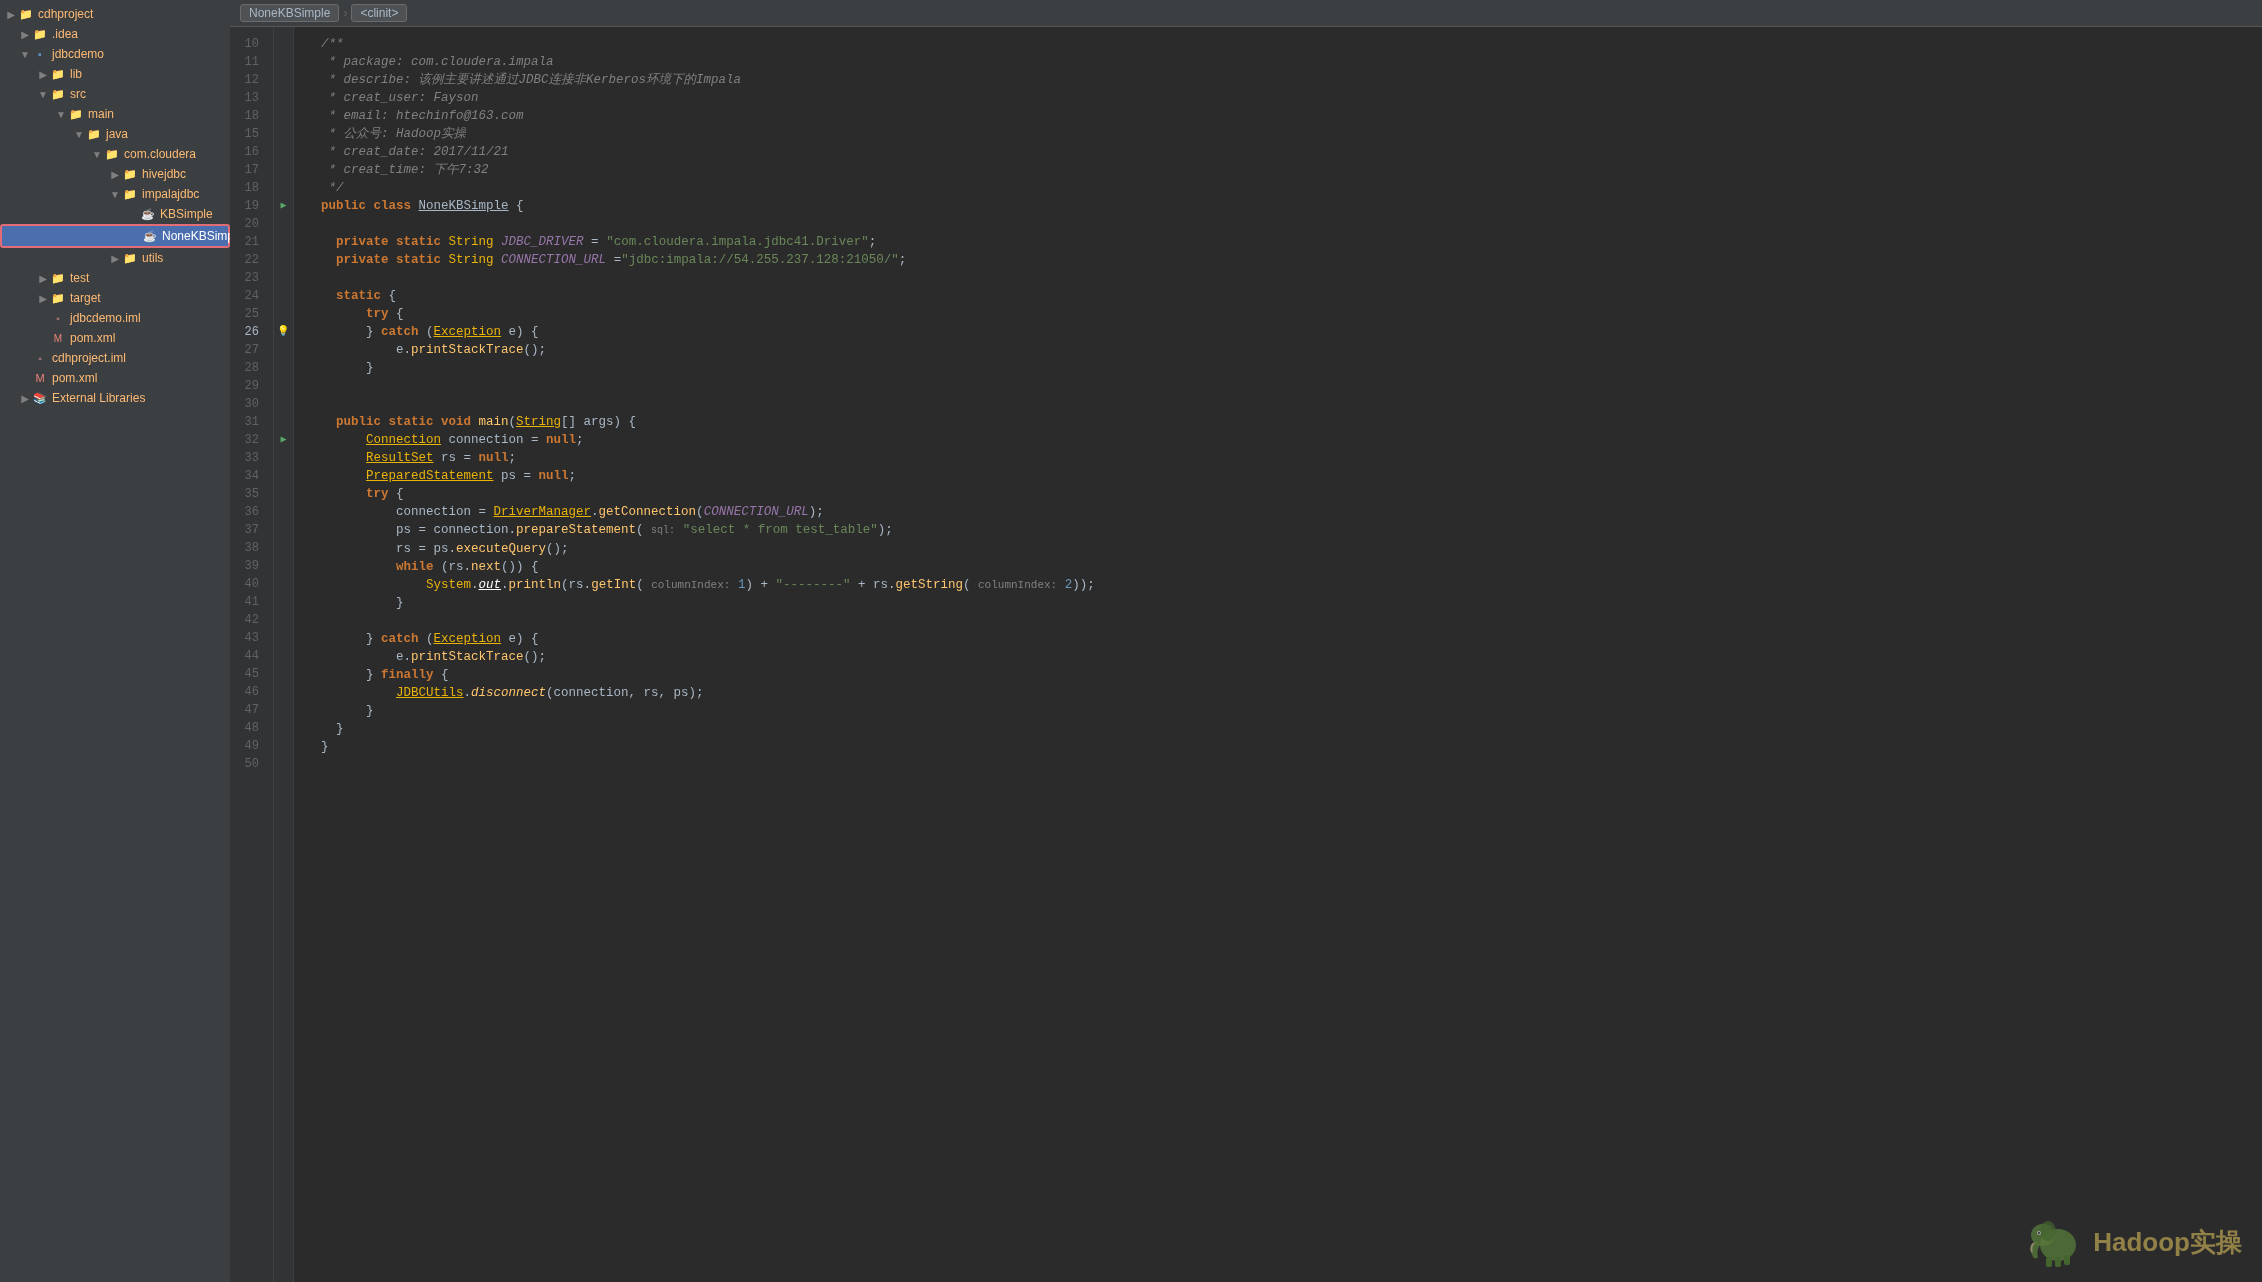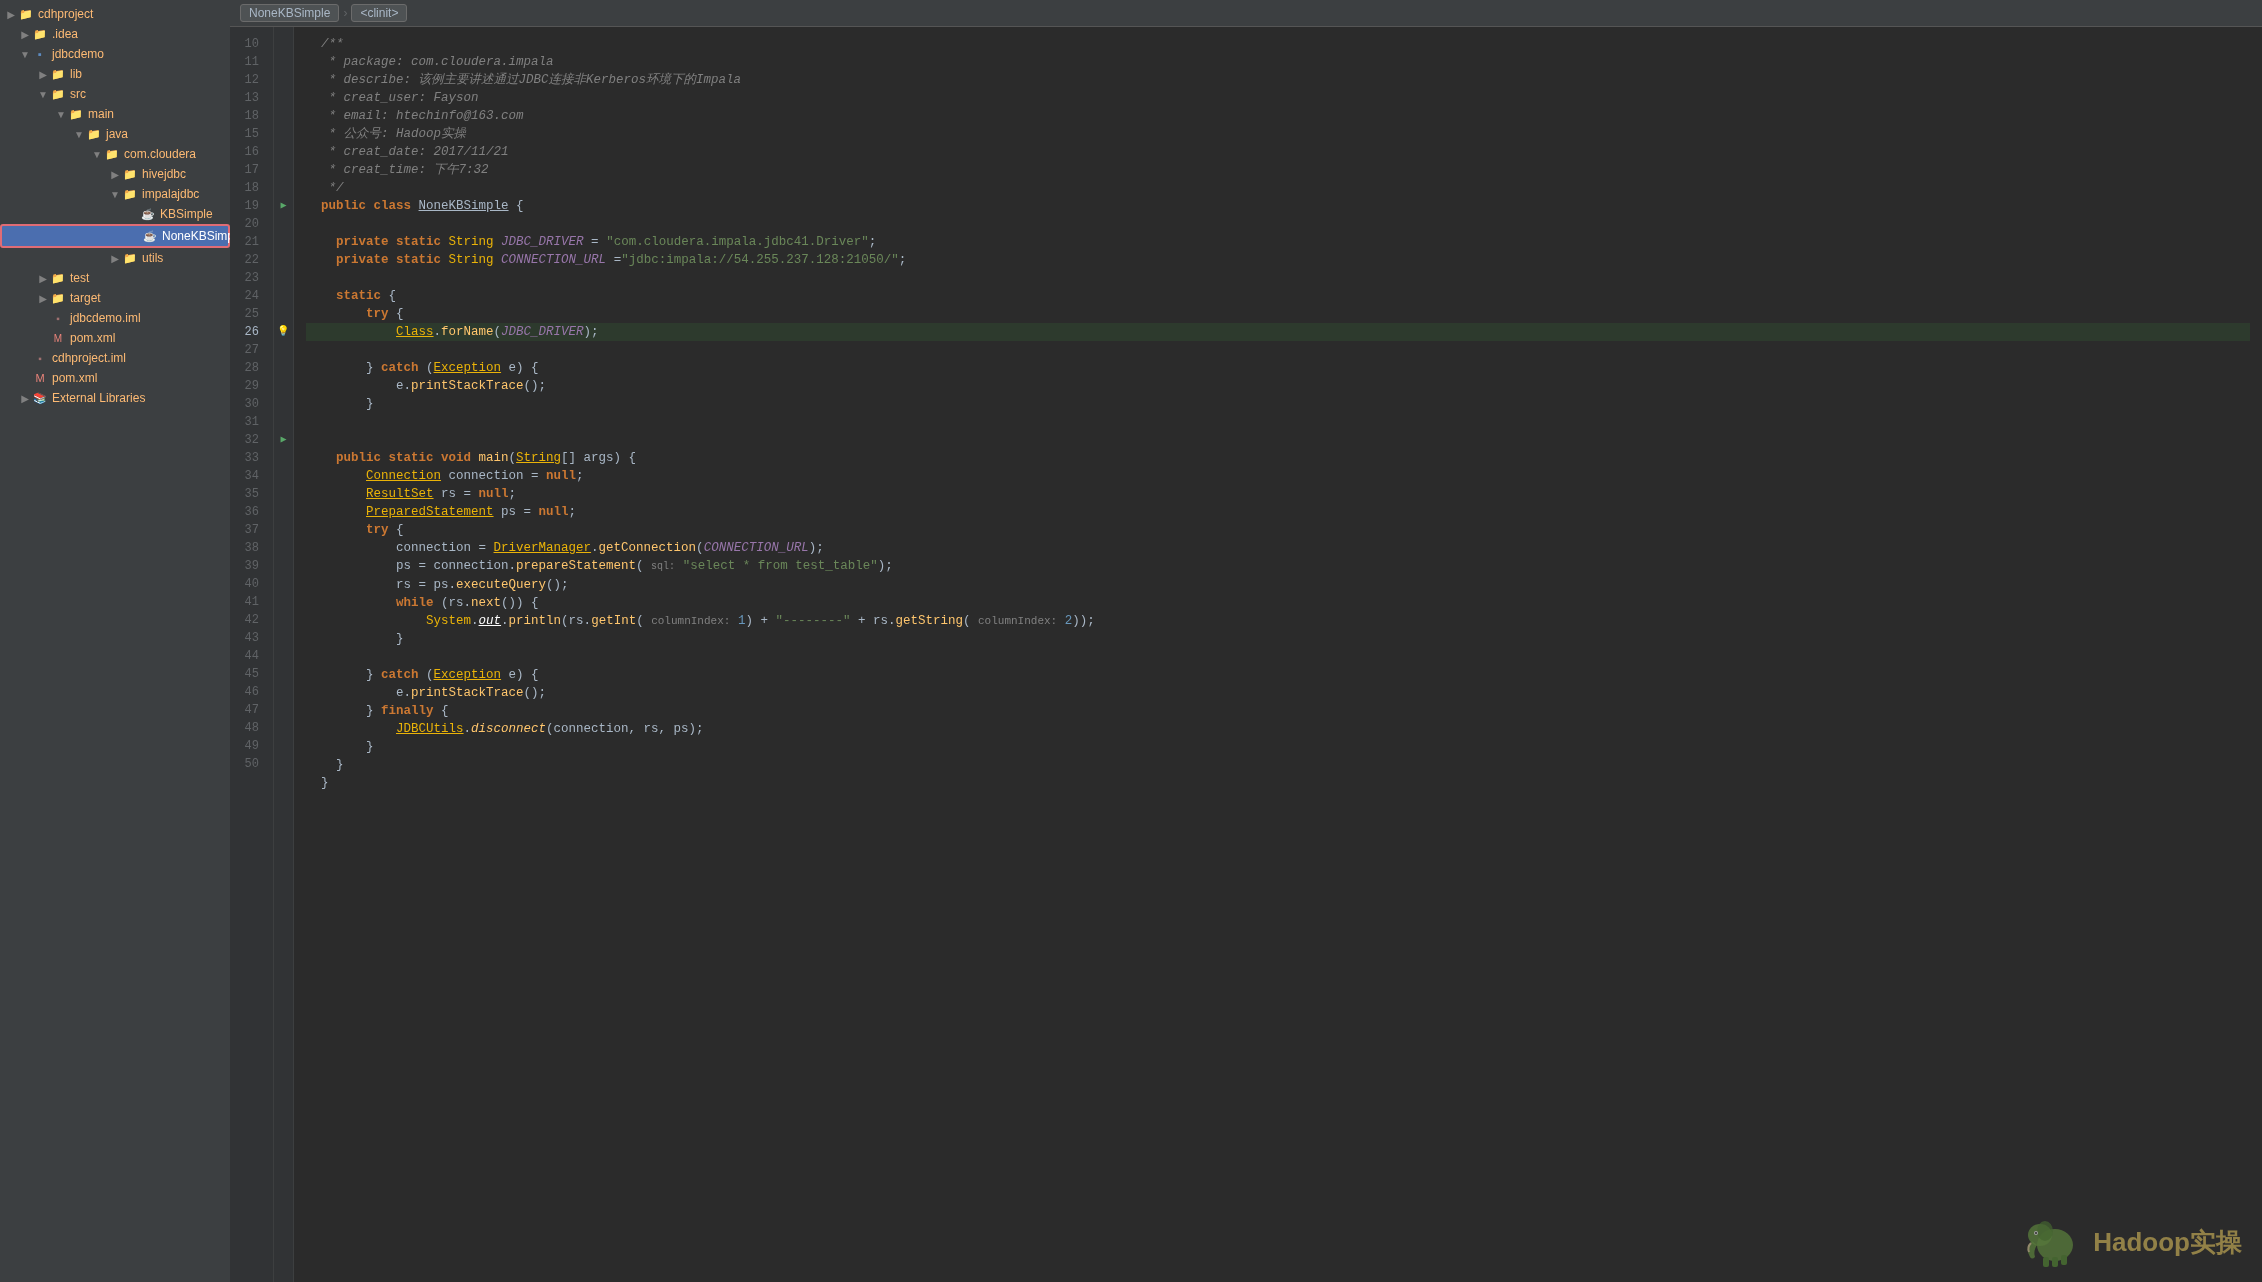--- a/index.html
+++ b/index.html
@@ -166,20 +166,21 @@
     
     #hadoop-logo {
       position: absolute;
       bottom: 10px;
       right: 10px;
       display: flex;
       align-items: center;
       gap: 5px;
       opacity: 0.6;
       pointer-events: none;
+      text-align: center;
     }
   </style>
 </head>
 <body>
 
 <div id="sidebar">
 
   <div class="tree-item">
     <span class="arrow closed"></span>
     <span class="item-icon folder-icon">📁</span>
@@ -409,21 +410,20 @@
 <span class="comment">   * creat_date: 2017/11/21</span>
 <span class="comment">   * creat_time: 下午7:32</span>
 <span class="comment">   */</span>
 <span>  <span class="kw">public class</span> <span class="class-name" style="text-decoration:underline">NoneKBSimple</span> {</span>
 <span> </span>
 <span>    <span class="kw">private static</span> <span class="type">String</span> <span class="static-field">JDBC_DRIVER</span> = <span class="str">"com.cloudera.impala.jdbc41.Driver"</span>;</span>
 <span>    <span class="kw">private static</span> <span class="type">String</span> <span class="static-field">CONNECTION_URL</span> =<span class="str">"jdbc:impala://54.255.237.128:21050/"</span>;</span>
 <span> </span>
 <span>    <span class="kw">static</span> {</span>
 <span>        <span class="kw">try</span> {</span>
-<span style="background:#2d3a2d;display:block">            <span class="type" style="text-decoration:underline">Class</span>.<span class="method">forName</span>(<span class="static-field">JDBC_DRIVER</span>);</span>
 <span>        } <span class="kw">catch</span> (<span class="type" style="text-decoration:underline">Exception</span> e) {</span>
 <span>            e.<span class="method">printStackTrace</span>();</span>
 <span>        }</span>
 <span> </span>
 <span> </span>
 <span>    <span class="kw">public static void</span> <span class="method">main</span>(<span class="type" style="text-decoration:underline">String</span>[] args) {</span>
 <span>        <span class="type" style="text-decoration:underline">Connection</span> connection = <span class="kw">null</span>;</span>
 <span>        <span class="type" style="text-decoration:underline">ResultSet</span> rs = <span class="kw">null</span>;</span>
 <span>        <span class="type" style="text-decoration:underline">PreparedStatement</span> ps = <span class="kw">null</span>;</span>
 <span>        <span class="kw">try</span> {</span>

